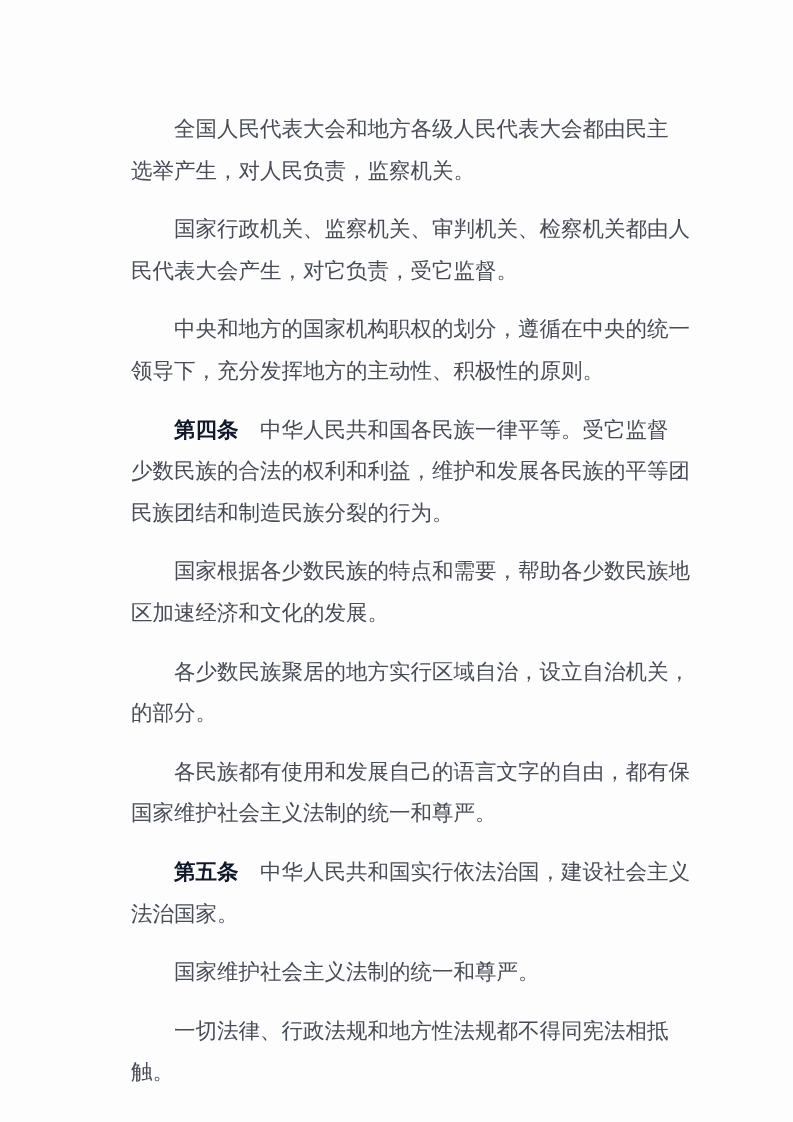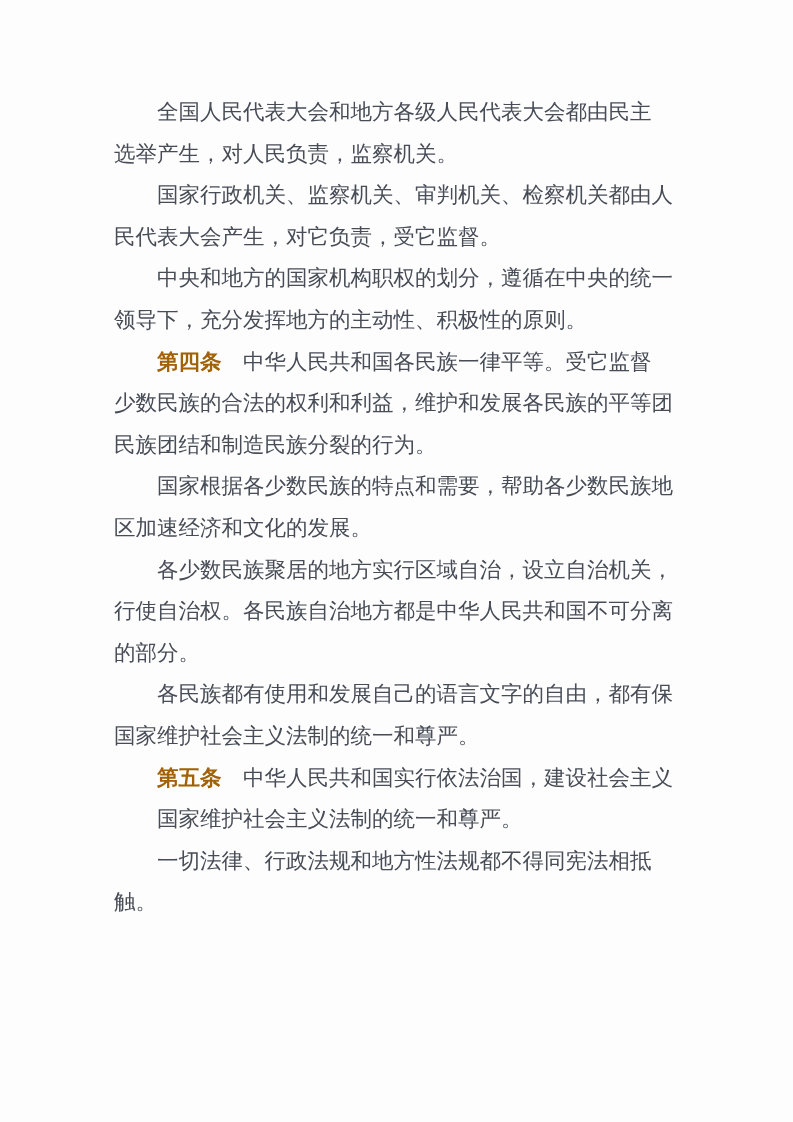--- a/index.html
+++ b/index.html
@@ -19,33 +19,33 @@
     position: absolute;
     left: 114px;
     top: 92px;
     width: 606px;
     font-size: 21.5px;
     line-height: 41.6px;
     color: #474c56;
     letter-spacing: 0px;
   }
   .paragraph {
-    margin: 0;
+    margin: 17px;
     padding: 0;
   }
   .line {
     white-space: pre;
     height: 41.6px;
   }
   .line.indent {
     text-indent: 2em;
   }
   .article {
     font-weight: bold;
-    color: #a16207;
+    color: #0f172a;
   }
 </style>
 </head>
 <body>
 
 <div class="page">
   <div class="text-block" id="doc-body">
       <div class="paragraph">
         <div class="line indent">全国人民代表大会和地方各级人民代表大会都由民主</div>
         <div class="line">选举产生，对人民负责，监察机关。</div>
@@ -62,29 +62,29 @@
         <div class="line indent"><span class="article">第四条</span>　<span>中华人民共和国各民族一律平等。受它监督</span></div>
         <div class="line">少数民族的合法的权利和利益，维护和发展各民族的平等团</div>
         <div class="line">民族团结和制造民族分裂的行为。</div>
       </div>
       <div class="paragraph">
         <div class="line indent">国家根据各少数民族的特点和需要，帮助各少数民族地</div>
         <div class="line">区加速经济和文化的发展。</div>
       </div>
       <div class="paragraph">
         <div class="line indent">各少数民族聚居的地方实行区域自治，设立自治机关，</div>
-        <div class="line">行使自治权。各民族自治地方都是中华人民共和国不可分离</div>
         <div class="line">的部分。</div>
       </div>
       <div class="paragraph">
         <div class="line indent">各民族都有使用和发展自己的语言文字的自由，都有保</div>
         <div class="line">国家维护社会主义法制的统一和尊严。</div>
       </div>
       <div class="paragraph">
         <div class="line indent"><span class="article">第五条</span>　<span>中华人民共和国实行依法治国，建设社会主义</span></div>
+        <div class="line">法治国家。</div>
       </div>
       <div class="paragraph">
         <div class="line indent">国家维护社会主义法制的统一和尊严。</div>
       </div>
       <div class="paragraph">
         <div class="line indent">一切法律、行政法规和地方性法规都不得同宪法相抵</div>
         <div class="line">触。</div>
       </div>
     </div>
 </div>

